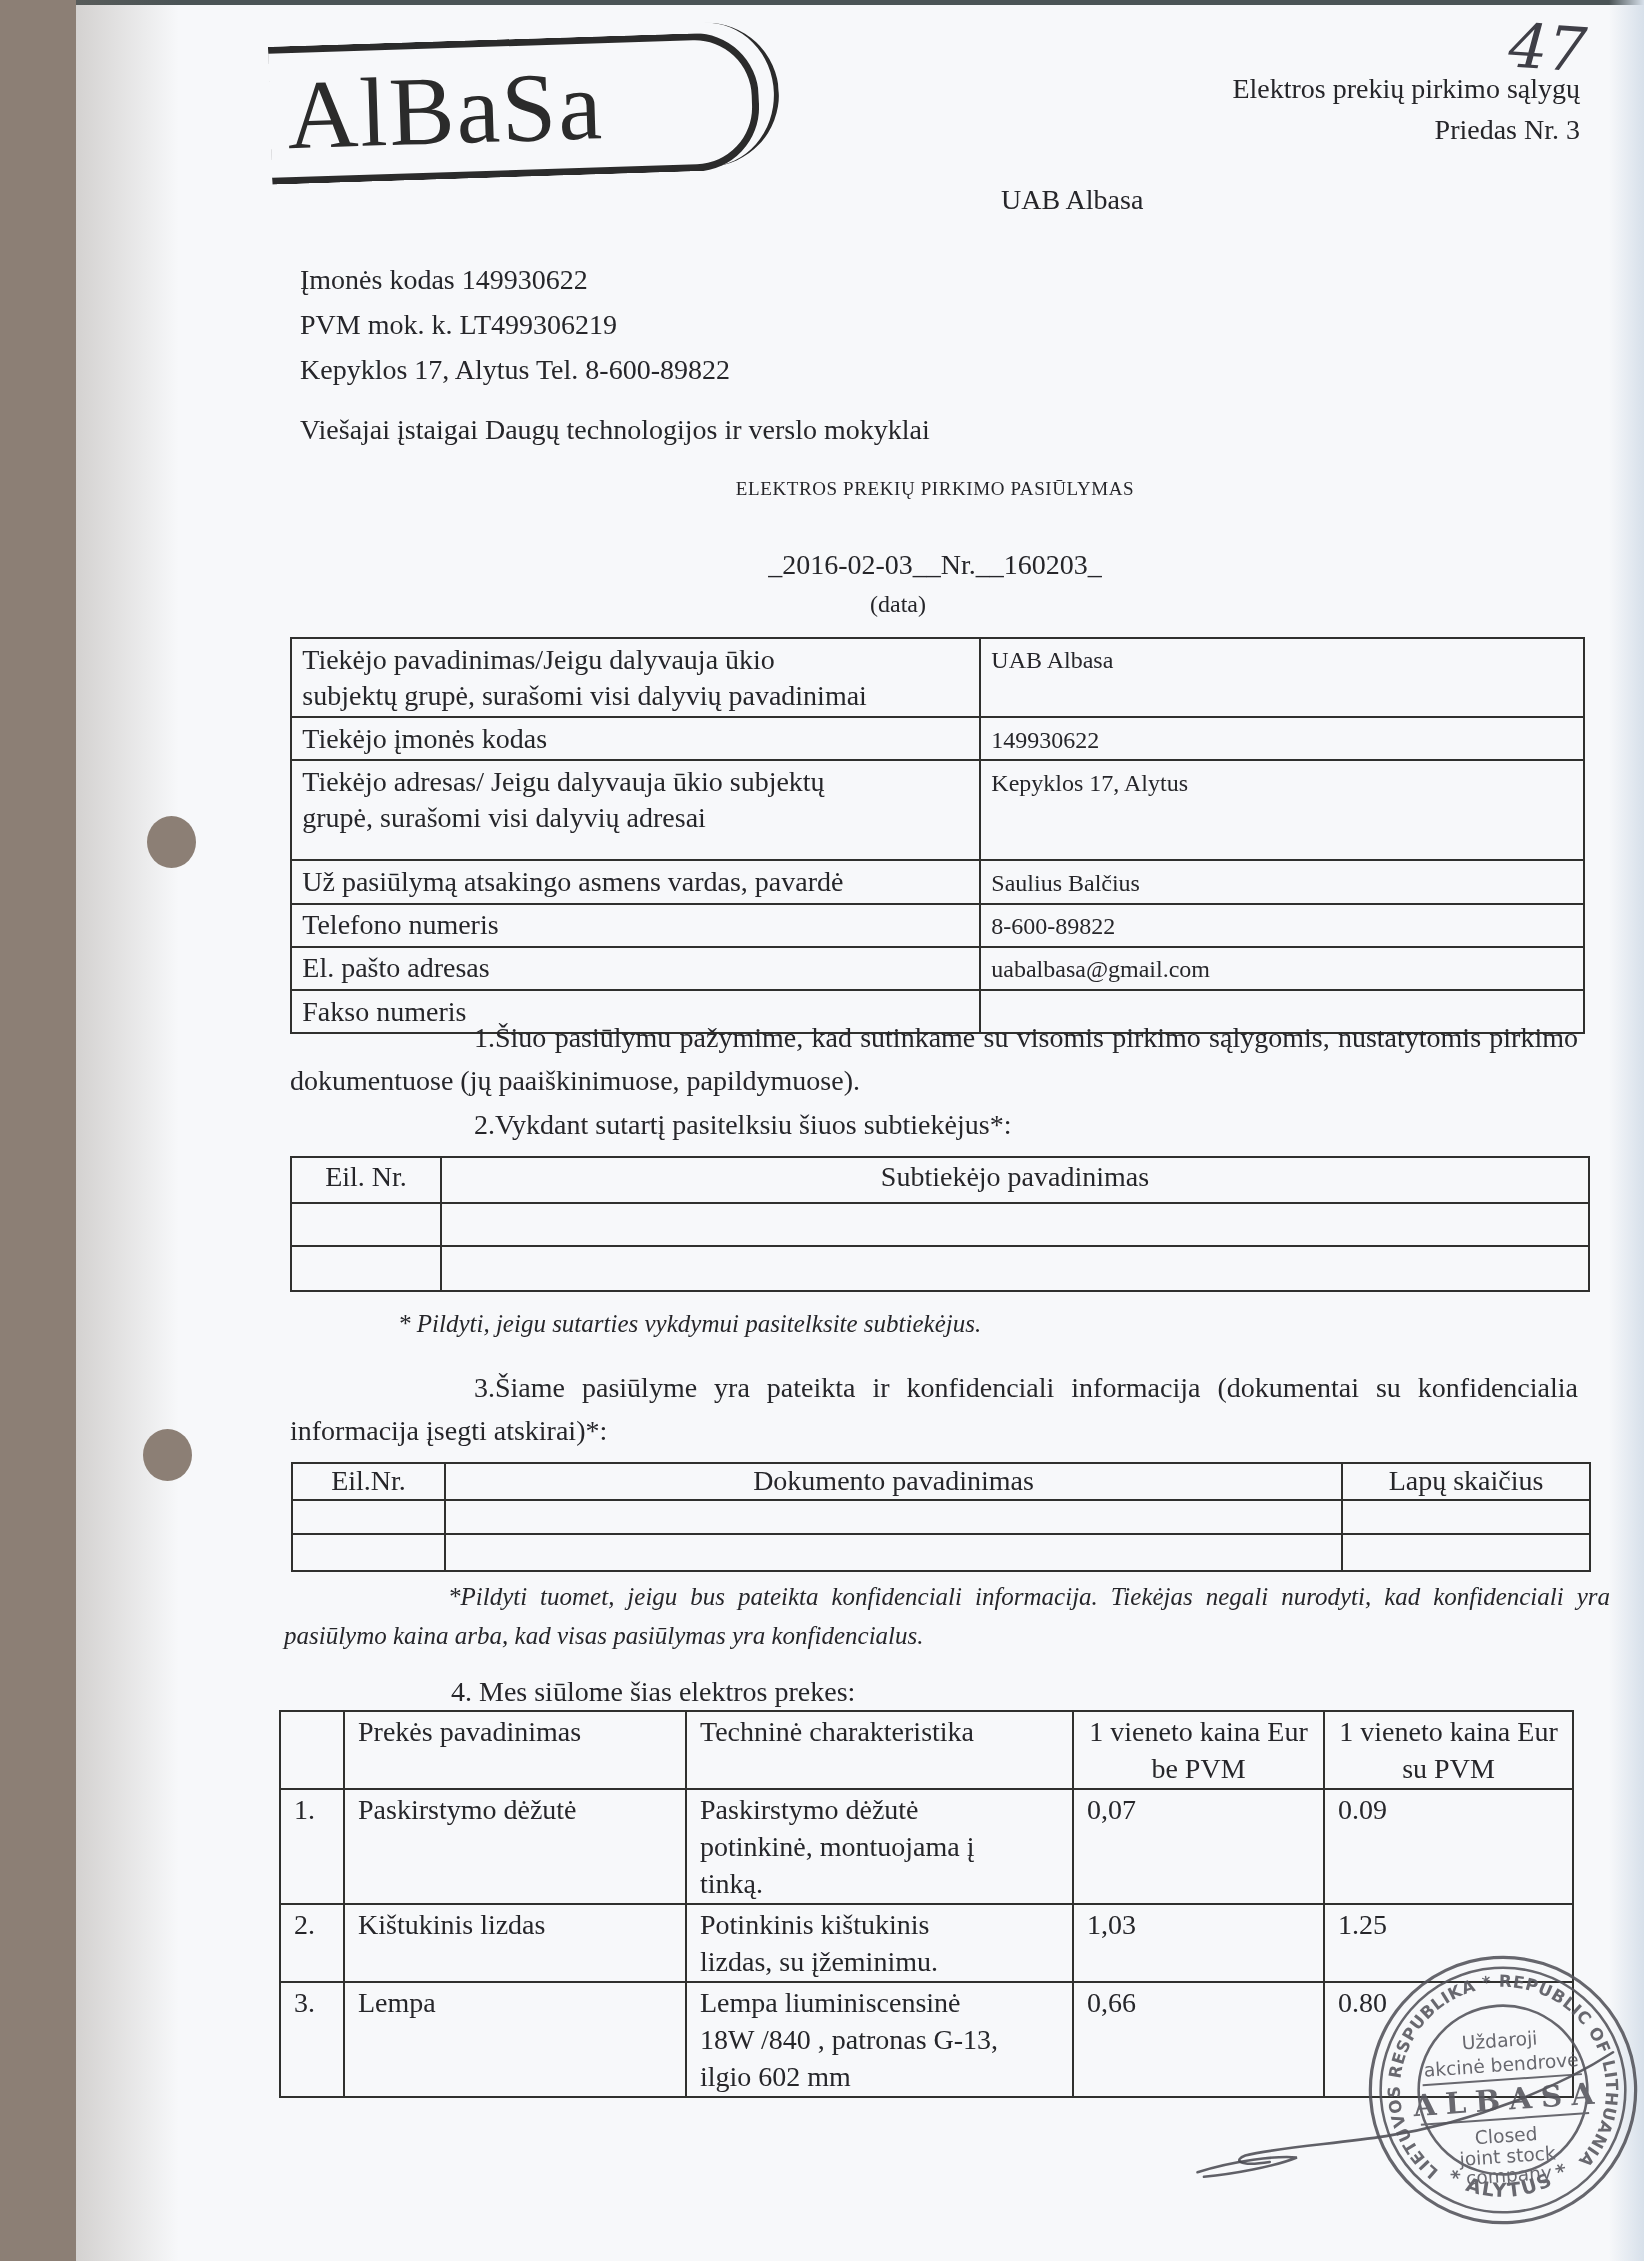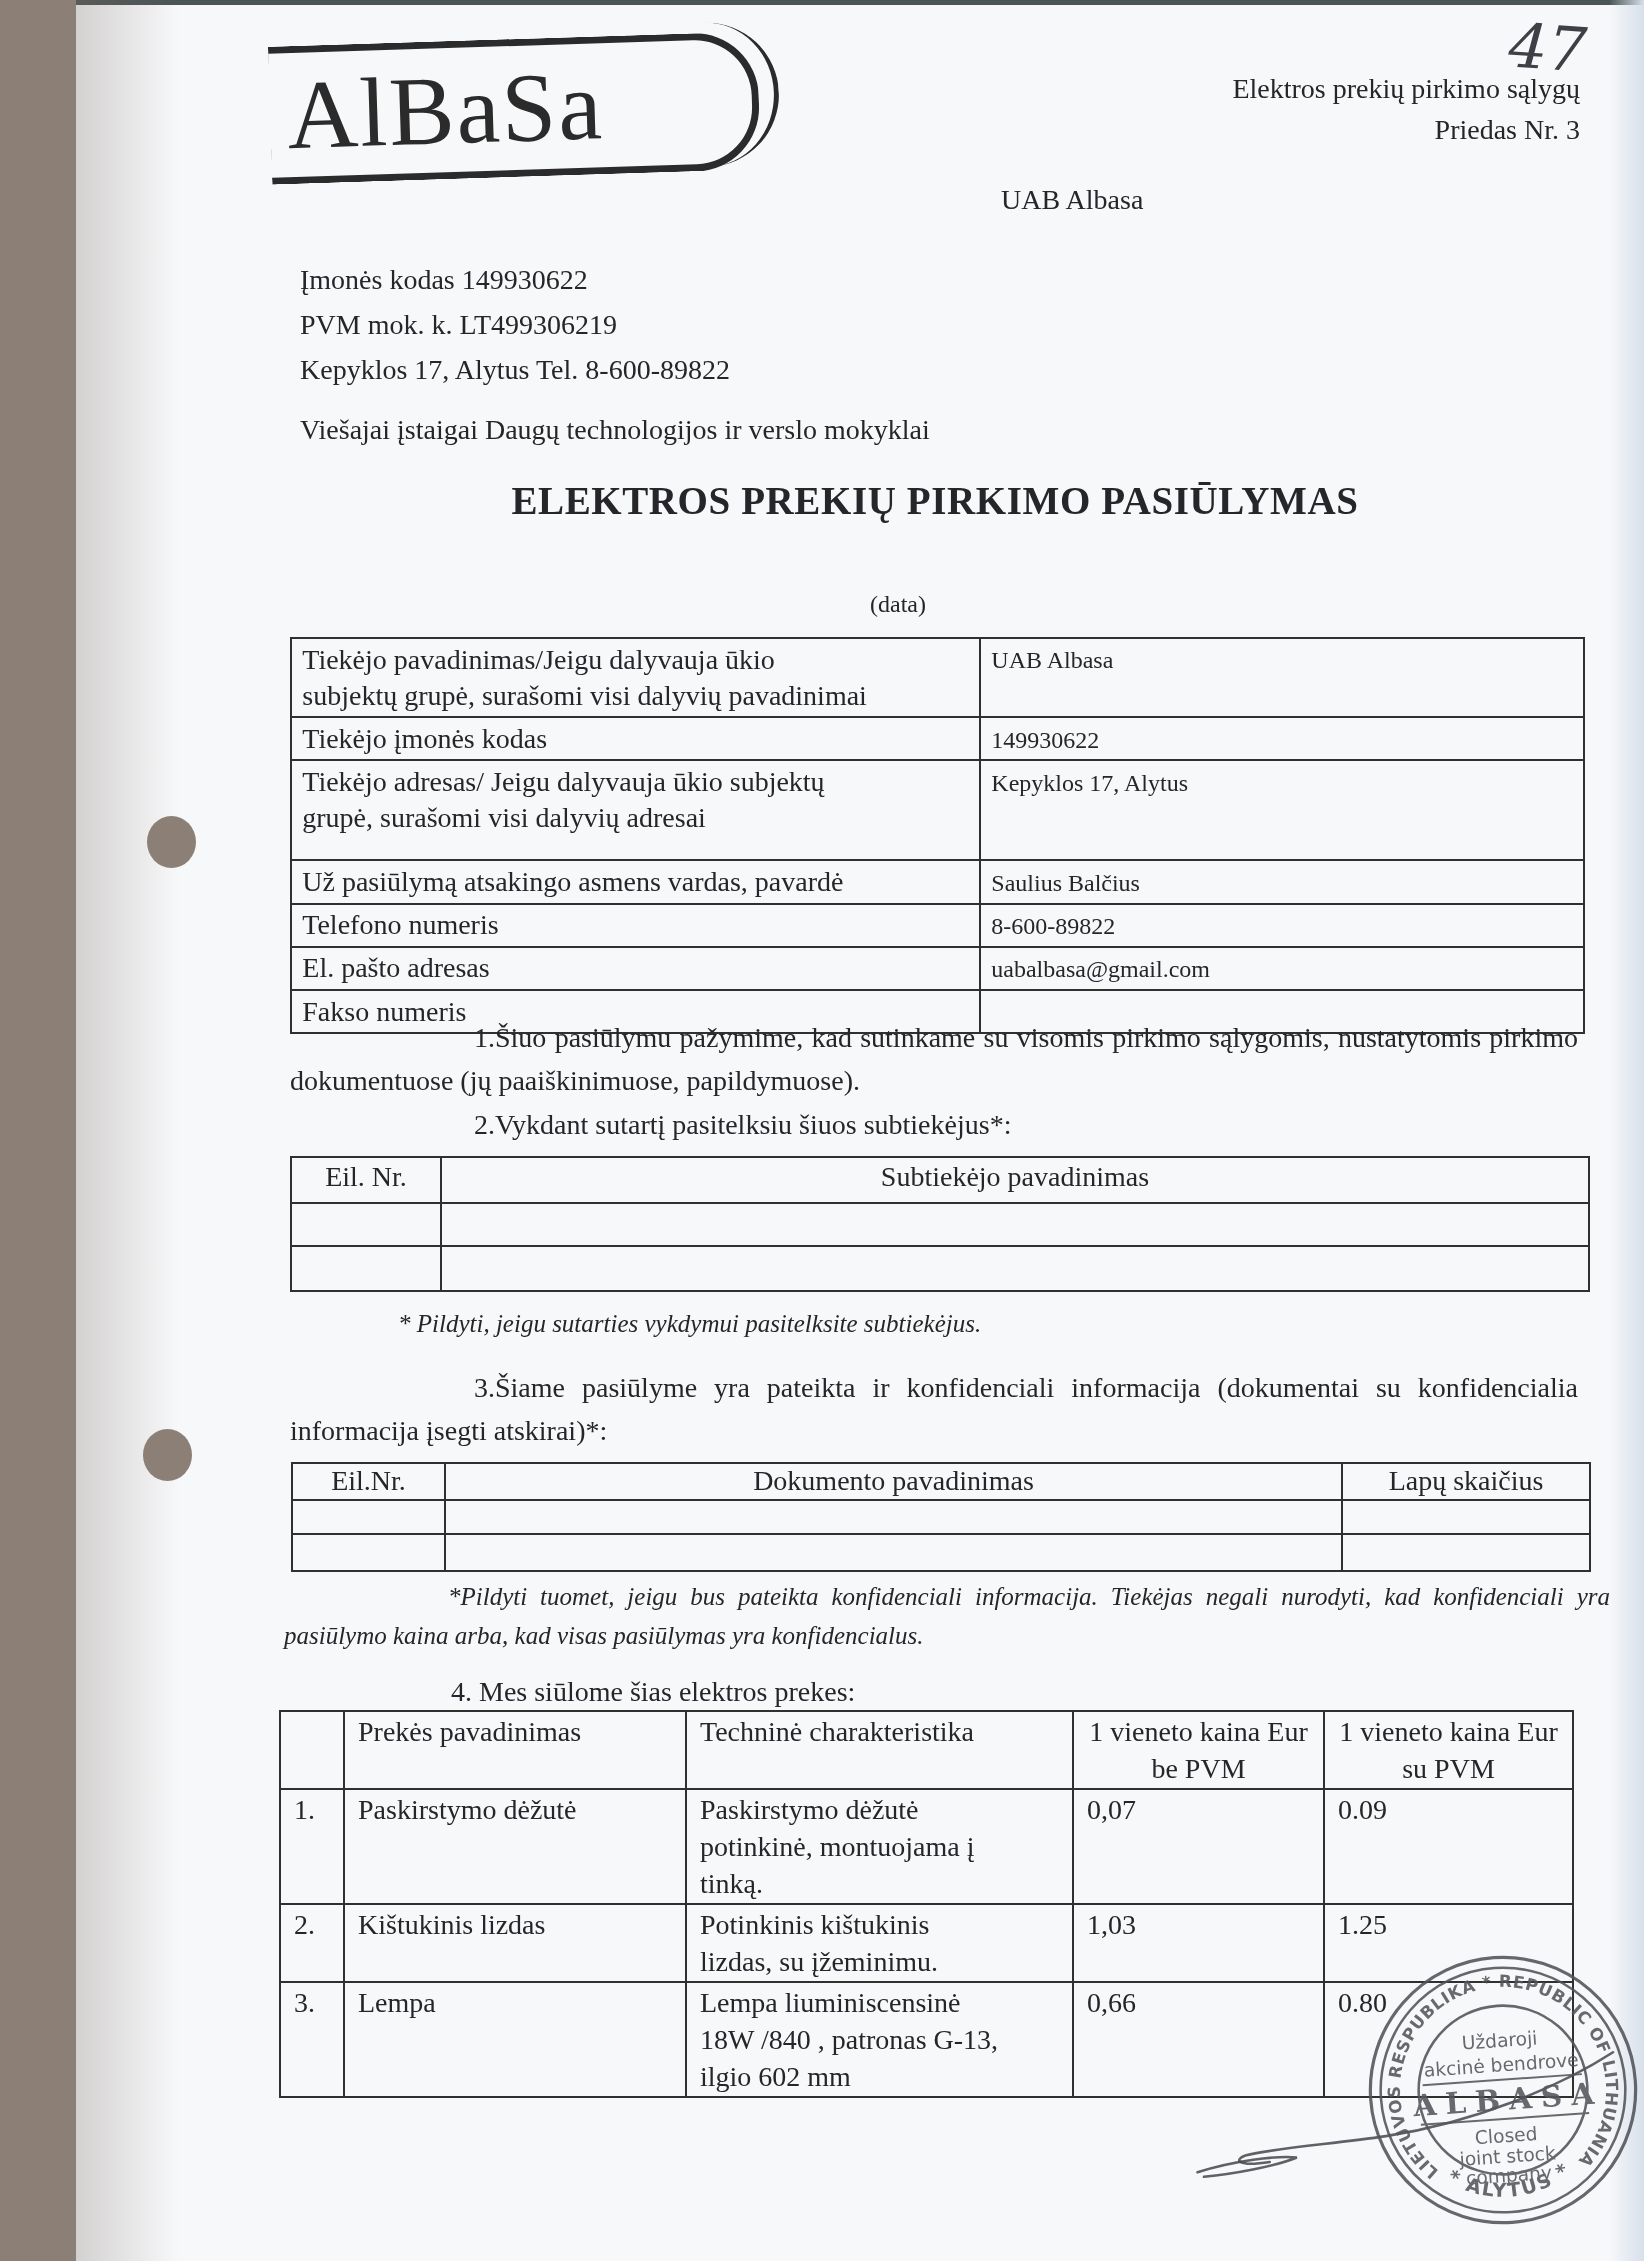--- a/index.html
+++ b/index.html
@@ -27,21 +27,21 @@
         border-right:5.8px solid #2b2b2b;border-radius:0 74px 74px 0;transform:rotate(-1.8deg);}
   .logo-text{font-size:98px;letter-spacing:1.9px;color:#2b2b2b;padding-left:17px;line-height:103px;}
 
   .hdr-right{position:absolute;left:967px;top:68px;width:613px;text-align:right;
         font-size:28px;line-height:41px;}
   .uab{position:absolute;left:1001px;top:184px;font-size:28px;}
   .company-info{position:absolute;left:300px;top:257px;font-size:28px;line-height:45px;}
   .recipient{position:absolute;left:300px;top:414px;font-size:28px;}
 
   .doc-title{position:absolute;left:290px;top:478px;width:1290px;text-align:center;
-        font-size:39px;font-weight:bold;letter-spacing:0.6px;}
+        font-size:19px;font-weight:normal;letter-spacing:0.6px;}
   .date-line{position:absolute;left:290px;top:549px;width:1290px;text-align:center;font-size:28px;}
   .date-caption{position:absolute;left:870px;top:591px;font-size:24px;}
 
   table{border-collapse:collapse;table-layout:fixed;position:absolute;}
   td{border:2.6px solid #30302e;vertical-align:top;overflow:hidden;}
   .t1{left:290px;top:637px;width:1293px;}
   .t1 td{padding:2.6px 10.3px;}
   .t1 .lbl{font-size:28px;line-height:36px;white-space:pre-line;}
   .t1 .val{font-size:24px;line-height:31px;padding-top:6.4px;}
   .t1 tr:nth-child(1){height:77px}.t1 tr:nth-child(2){height:41px}
@@ -116,20 +116,21 @@
 
   <div class="company-info">
     <div>Įmonės kodas 149930622</div>
     <div>PVM mok. k. LT499306219</div>
     <div>Kepyklos 17, Alytus Tel. 8-600-89822</div>
   </div>
 
   <div class="recipient">Viešajai įstaigai Daugų technologijos ir verslo mokyklai</div>
 
   <div class="doc-title">ELEKTROS PREKIŲ PIRKIMO PASIŪLYMAS</div>
+  <div class="date-line">_2016-02-03__Nr.__160203_</div>
   <div class="date-caption">(data)</div>
 
   <table class="t1">
     <colgroup>
         <col style="width:689px">
         <col style="width:604px">
       </colgroup>
     <tbody>
         <tr>
       <td class="lbl">Tiekėjo pavadinimas/Jeigu dalyvauja ūkio

